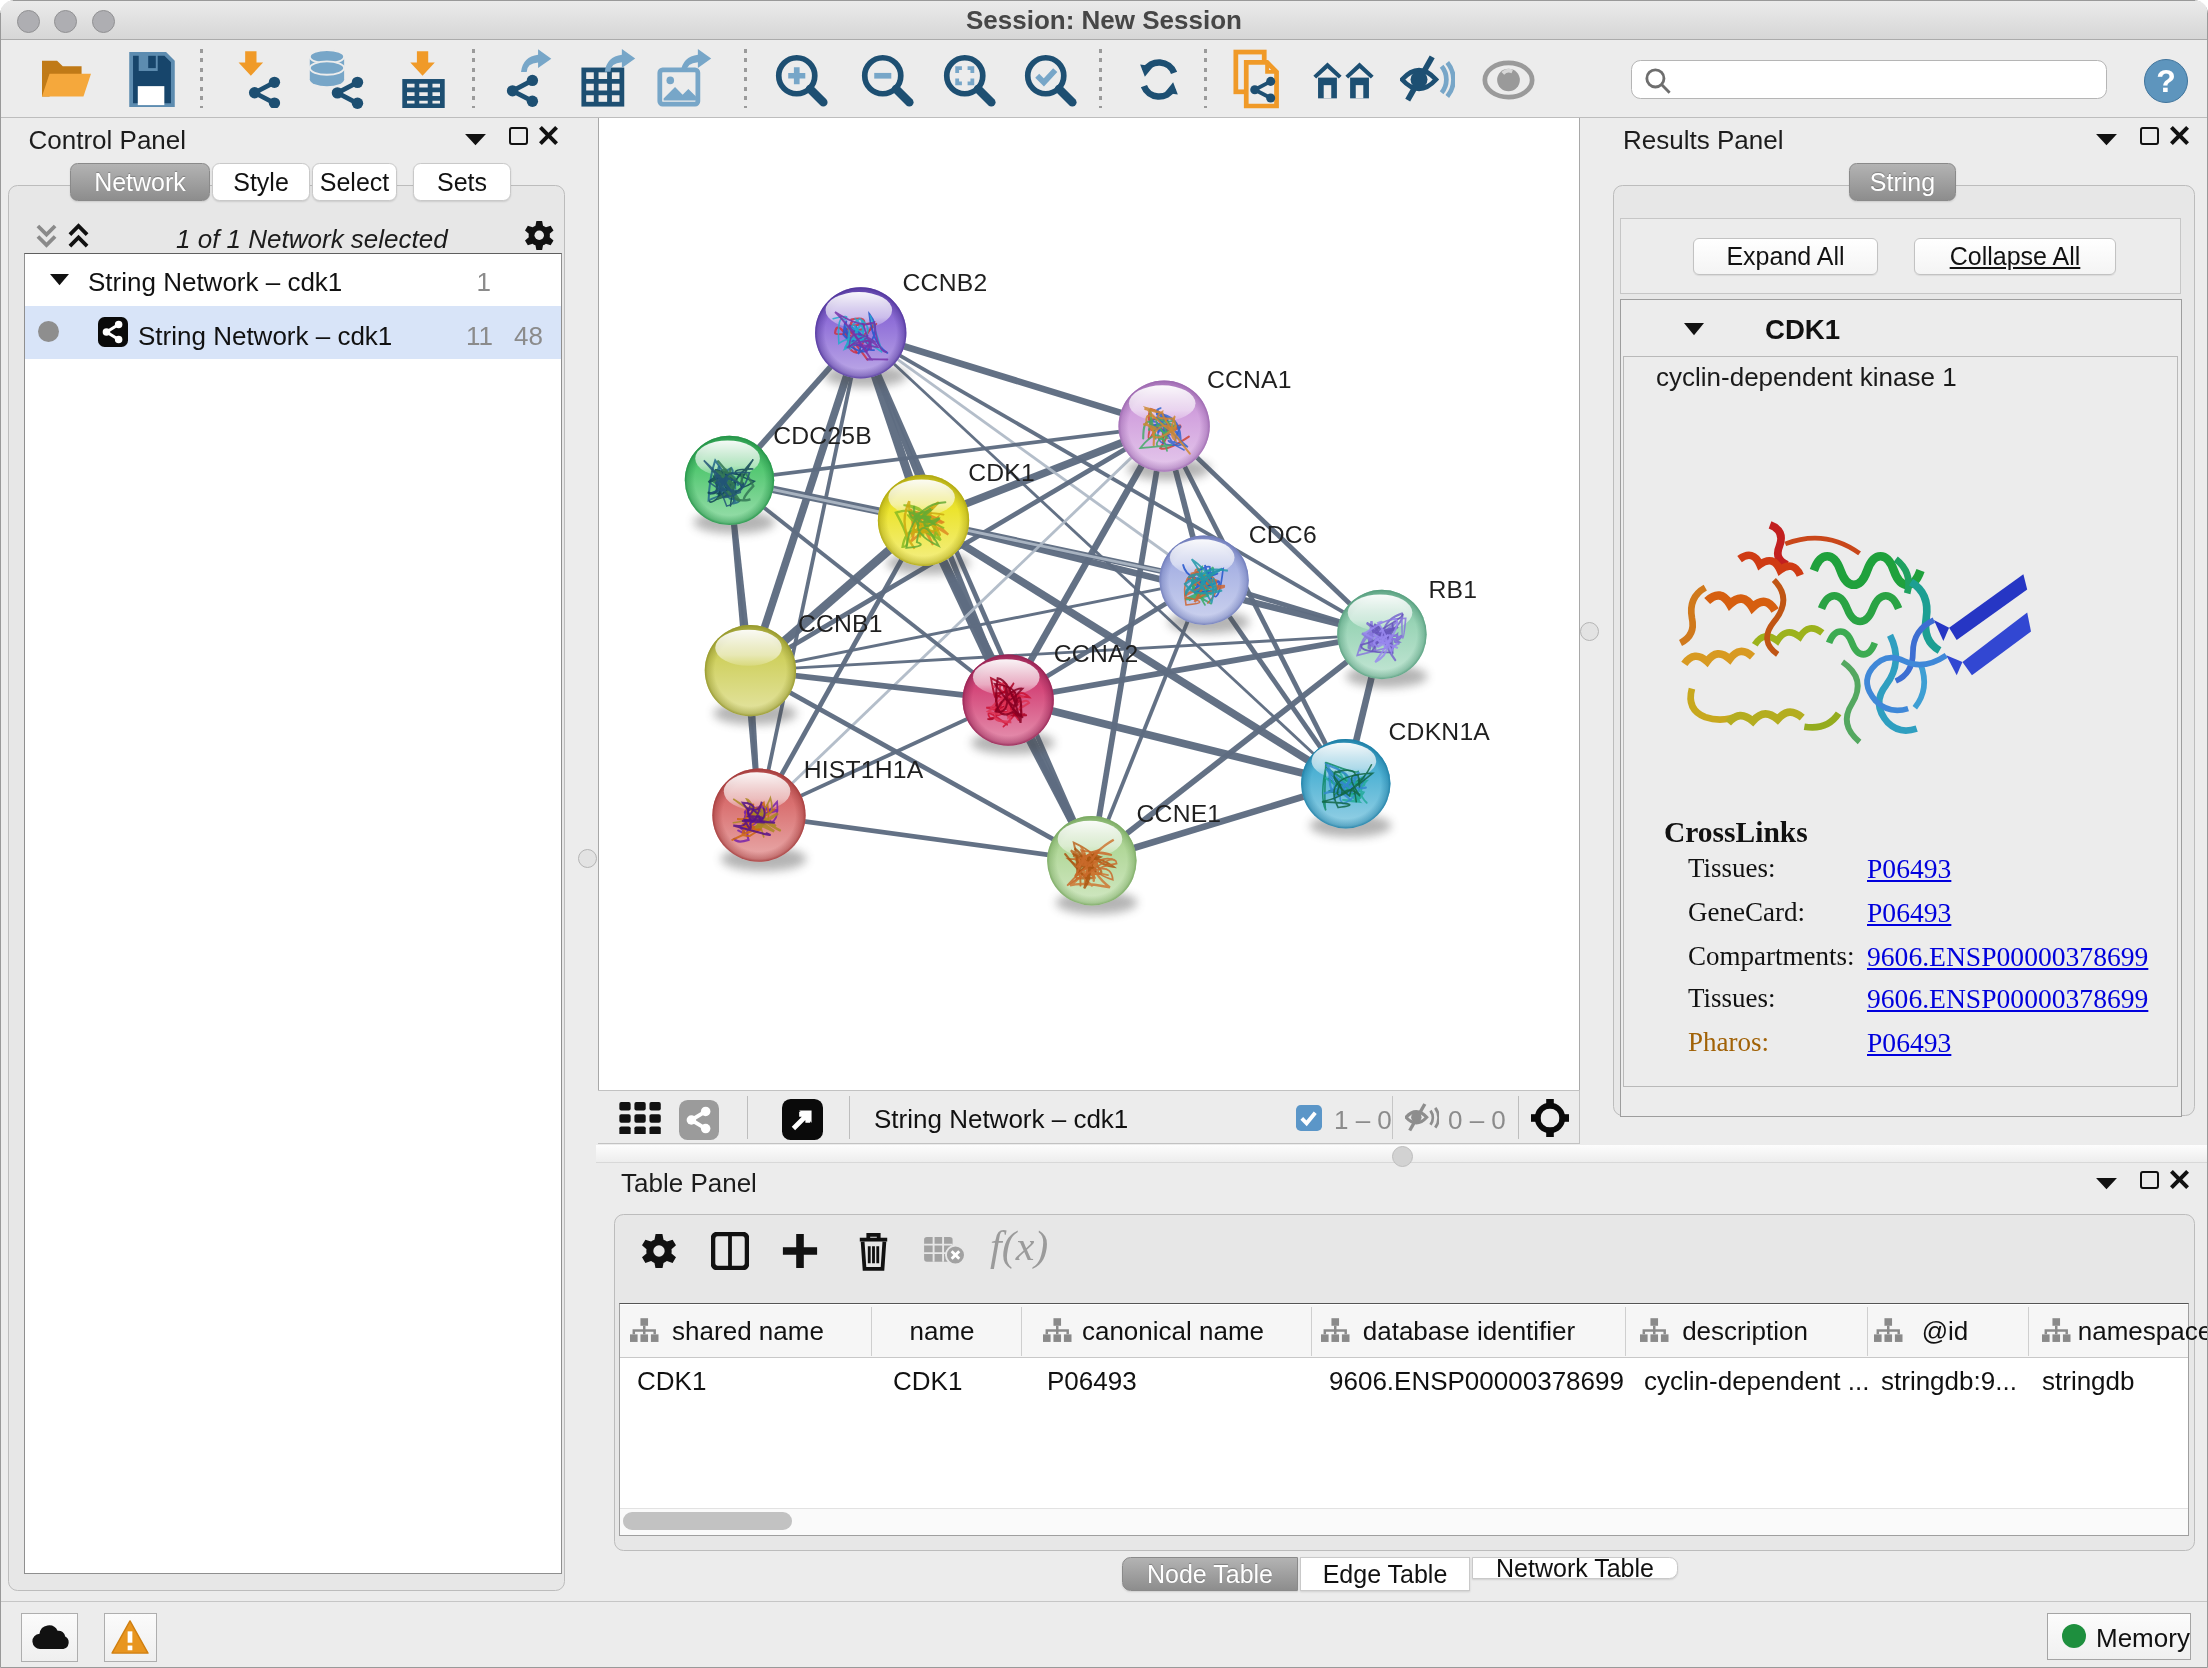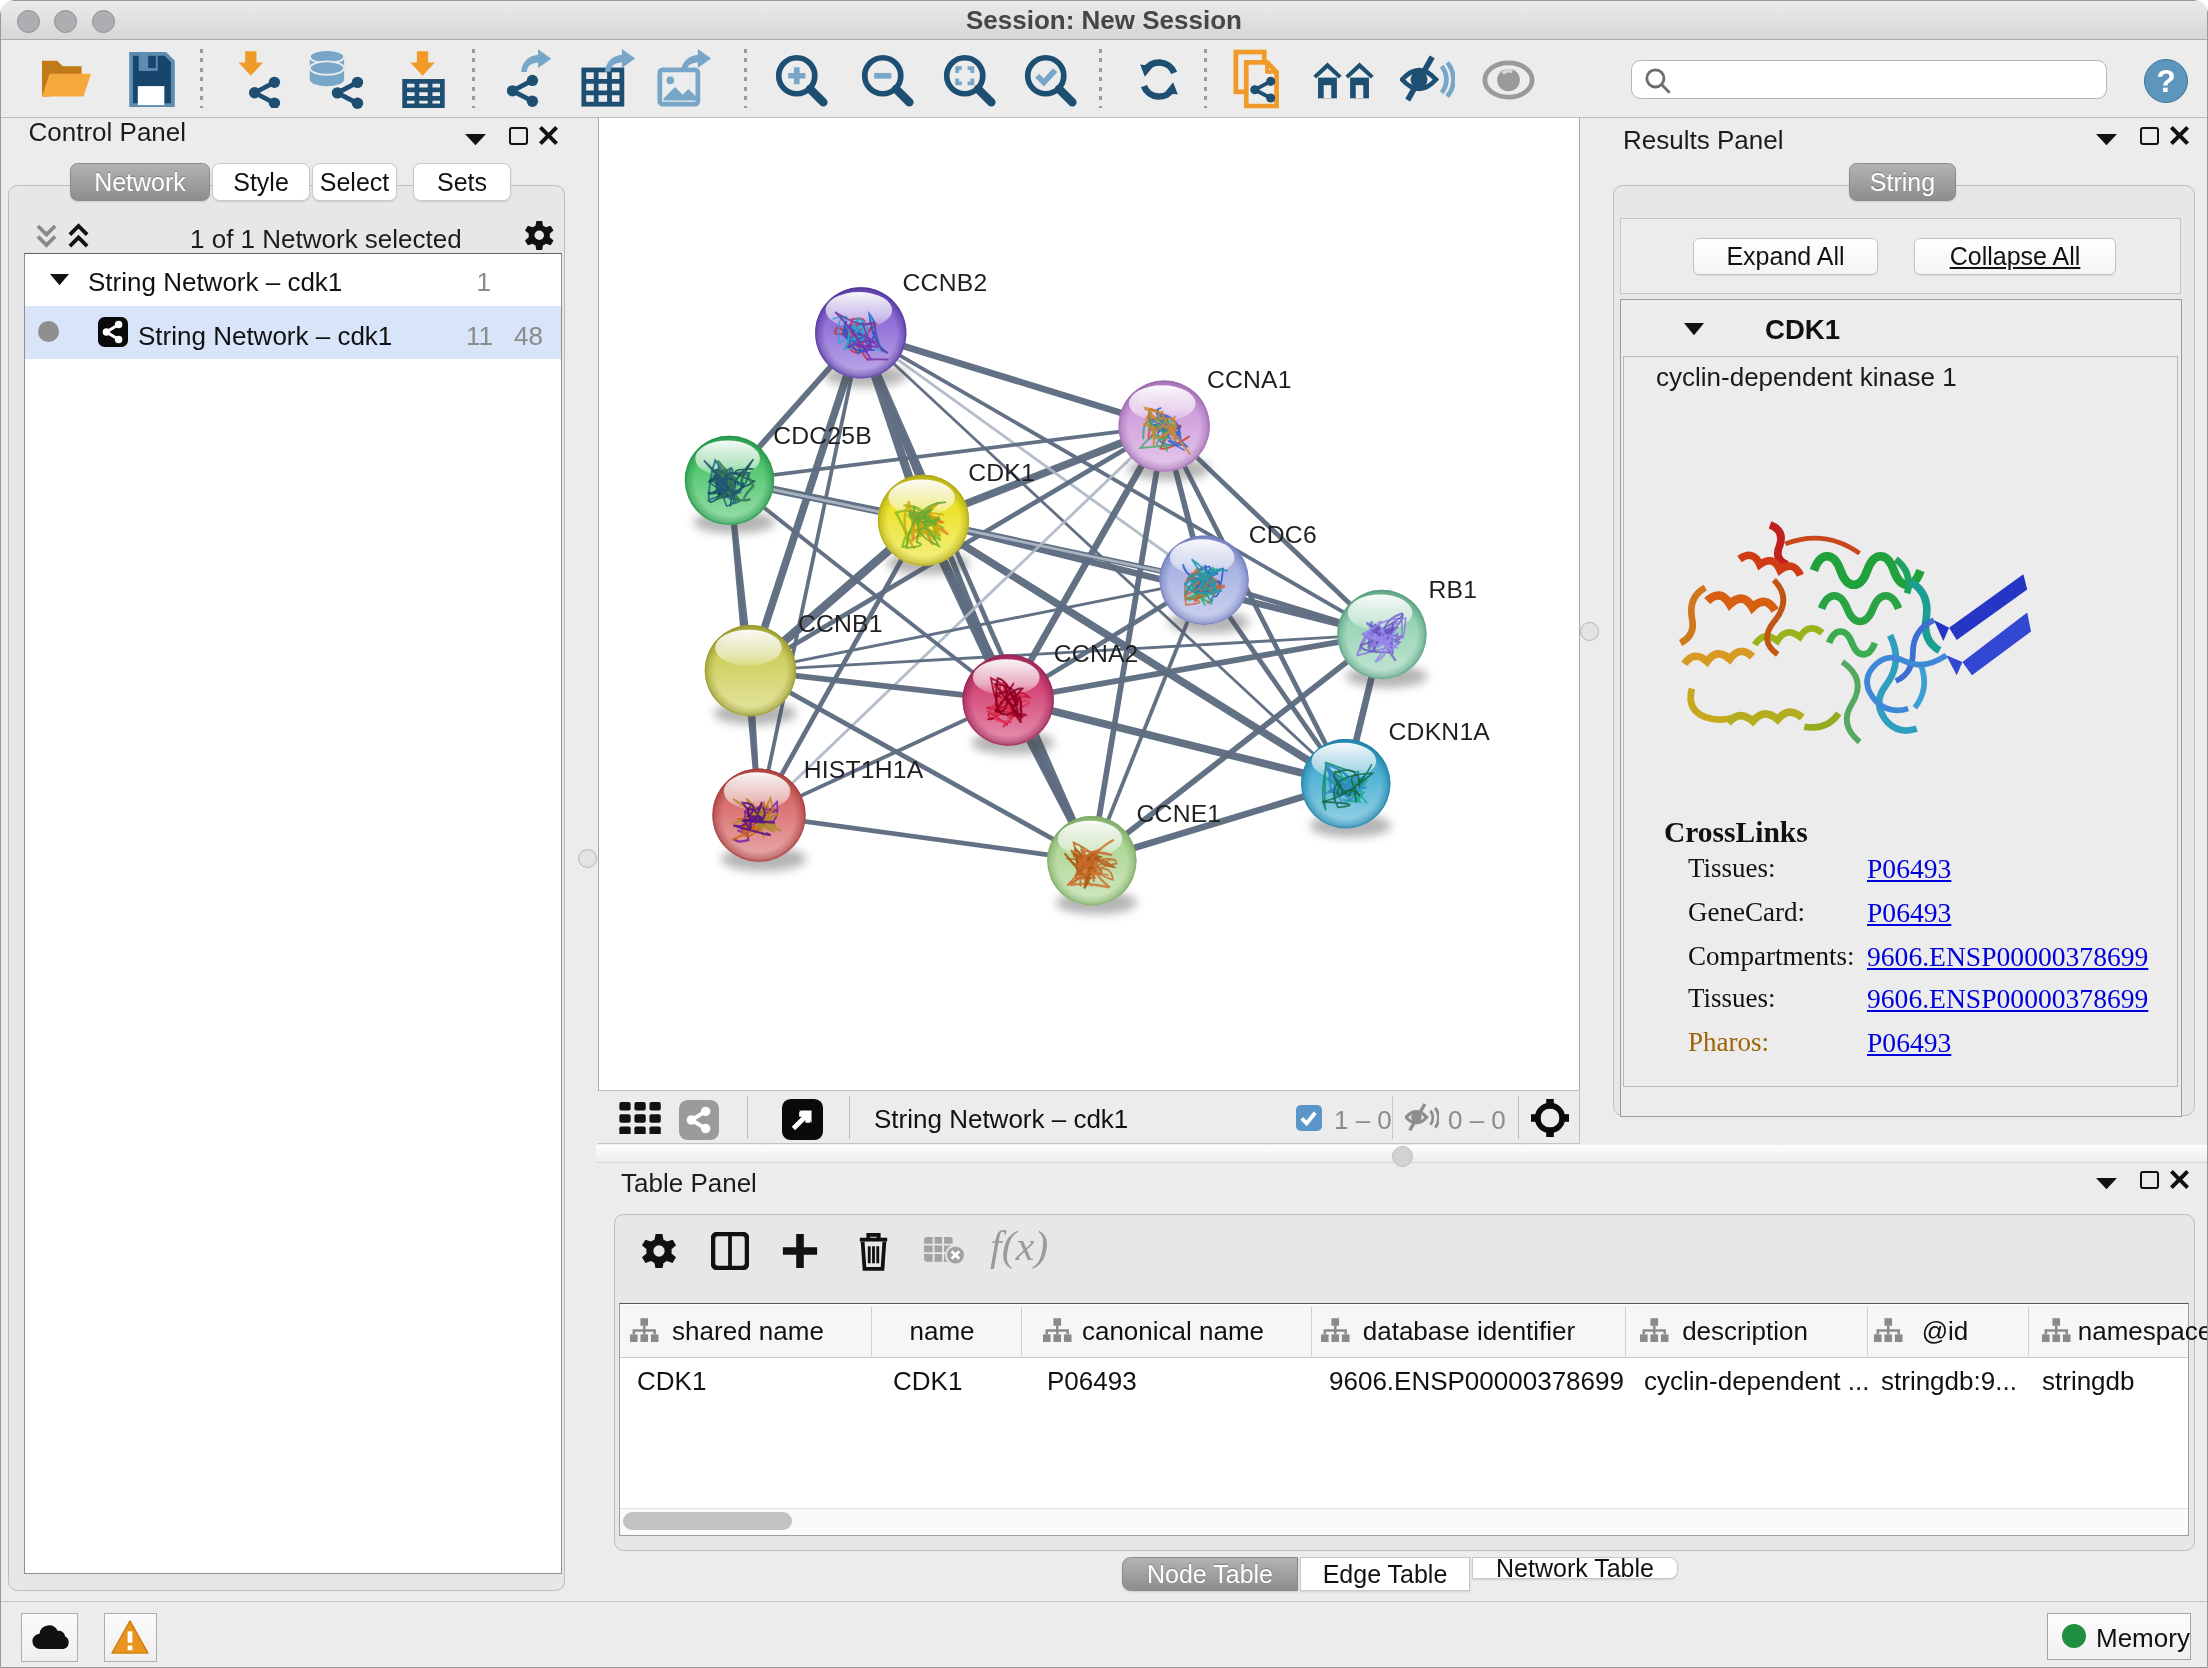--- a/index.html
+++ b/index.html
@@ -169,21 +169,21 @@
 <circle cx="28" cy="22" r="12" fill="#9a9a9a"></circle>
     <path d="M22 15 a9 9 0 0 1 10 -2" stroke="#d8d8d8" stroke-width="4" fill="none"></path>
 </svg>
 <div class="abs" style="left:1631px;top:60px;width:476px;height:39px;background:#fff;border:1.9px solid #b5b5b5;border-radius:9.5px;"></div>
 <svg class="abs" style="left:1644px;top:67px" width="28.5" height="28.5" viewBox="0 0 30 30">
 <circle cx="12" cy="12" r="9" fill="none" stroke="#6e6e6e" stroke-width="3"></circle>
     <path d="M19 19 l8 8" stroke="#6e6e6e" stroke-width="3"></path>
   </svg>
 <div class="abs" style="left:2144px;top:59px;width:44px;height:44px;border-radius:50%;background:#5e95bd;border:1px solid #40749c;
  color:#fff;font-size:32px;font-weight:bold;display:flex;align-items:center;justify-content:center;">?</div>
-<div class="abs hdrtxt" style="left:28.5px;top:117px;">Control Panel</div>
+<div class="abs hdrtxt" style="left:28.5px;top:125px;">Control Panel</div>
 <svg class="abs" style="left:464px;top:133px" width="23" height="13.3" viewBox="0 0 24 14">
     <path d="M1 1 h22 l-11 12 z" fill="#111"></path>
   </svg>
 <div class="abs" style="left:509px;top:127px;width:19px;height:18px;border:2.9px solid #111;border-radius:2.9px;"></div>
 <svg class="abs" style="left:539px;top:126px" width="19" height="19" viewBox="0 0 20 20">
     <path d="M3 0 L10 7 L17 0 L20 3 L13 10 L20 17 L17 20 L10 13 L3 20 L0 17 L7 10 L0 3 z" fill="#111"></path>
   </svg>
 <div class="abs" style="left:7.6px;top:185px;width:557px;height:1406px;background:#e7e7e7;border:1px solid #bcbcbc;border-radius:9.5px;"></div>
 <div class="tab tabsel" style="left:70px;top:163px;width:140px;height:38px;">Network</div>
 <div class="tab" style="left:212px;top:163px;width:98px;height:38px;">Style</div>
@@ -194,21 +194,21 @@
       <path d="M2 2 l9 9 9 -9"></path>
       <path d="M2 13 l9 9 9 -9"></path>
     </g>
   </svg>
 <svg class="abs" style="left:68px;top:223px" width="21" height="27" viewBox="0 0 22 28">
 <g fill="none" stroke="#111" stroke-width="4">
       <path d="M2 12 l9 -9 9 9"></path>
       <path d="M2 24 l9 -9 9 9"></path>
     </g>
   </svg>
-<div class="abs hdrtxt" style="left:190px;top:224px;">1 of 1 Network selected</div>
+<div class="abs hdrtxt" style="left:176px;top:224px;font-style:italic;">1 of 1 Network selected</div>
 <svg class="abs" style="left:525px;top:221px" width="28.5" height="28.5" viewBox="0 0 30 30">
 <path fill="#111" d="M12 0 h6 l1 5 a10 10 0 0 1 3 1.7 l5 -1.7 3 5 -4 3.5 a10 10 0 0 1 0 3.6 l4 3.5 -3 5 -5 -1.7 a10 10 0 0 1 -3 1.7 l-1 5 h-6 l-1 -5 a10 10 0 0 1 -3 -1.7 l-5 1.7 -3 -5 4 -3.5 a10 10 0 0 1 0 -3.6 l-4 -3.5 3 -5 5 1.7 a10 10 0 0 1 3 -1.7 z"></path>
 <circle cx="15" cy="15" r="5" fill="#e7e7e7"></circle>
   </svg>
 <div class="abs" style="left:24px;top:253px;width:538px;height:1321px;background:#fff;border:1px solid #8f8f8f;border-top:1.9px solid #5f5f5f;"></div>
 <svg class="abs" style="left:49px;top:273px" width="21" height="13.3" viewBox="0 0 22 14">
     <path d="M1 1 h20 l-10 12 z" fill="#111"></path>
   </svg>
 <div class="abs" style="left:88px;top:267px;font-size:26px;color:#111;">String Network – cdk1</div>
 <div class="abs graytxt" style="left:457px;top:267px;width:34px;text-align:right;font-size:26px;">1</div>

